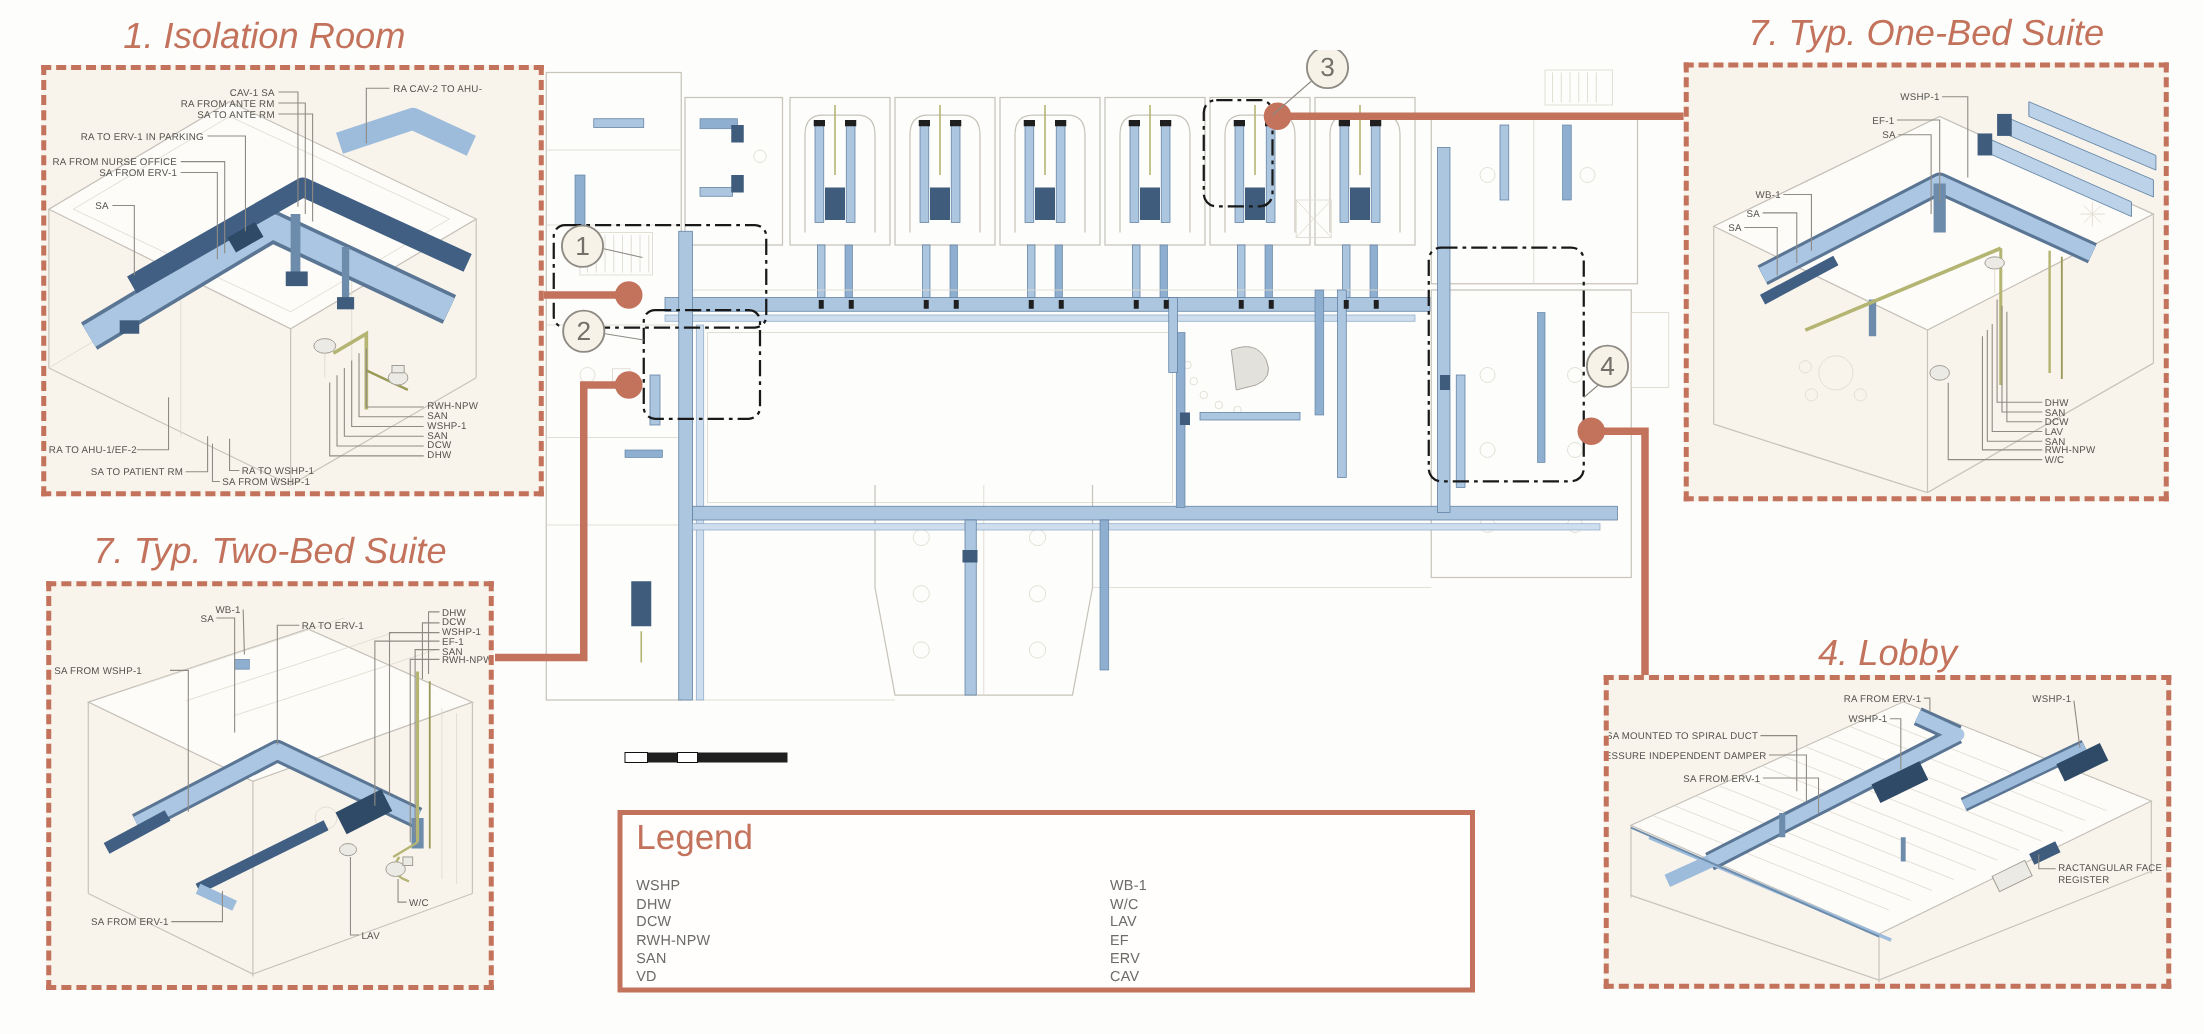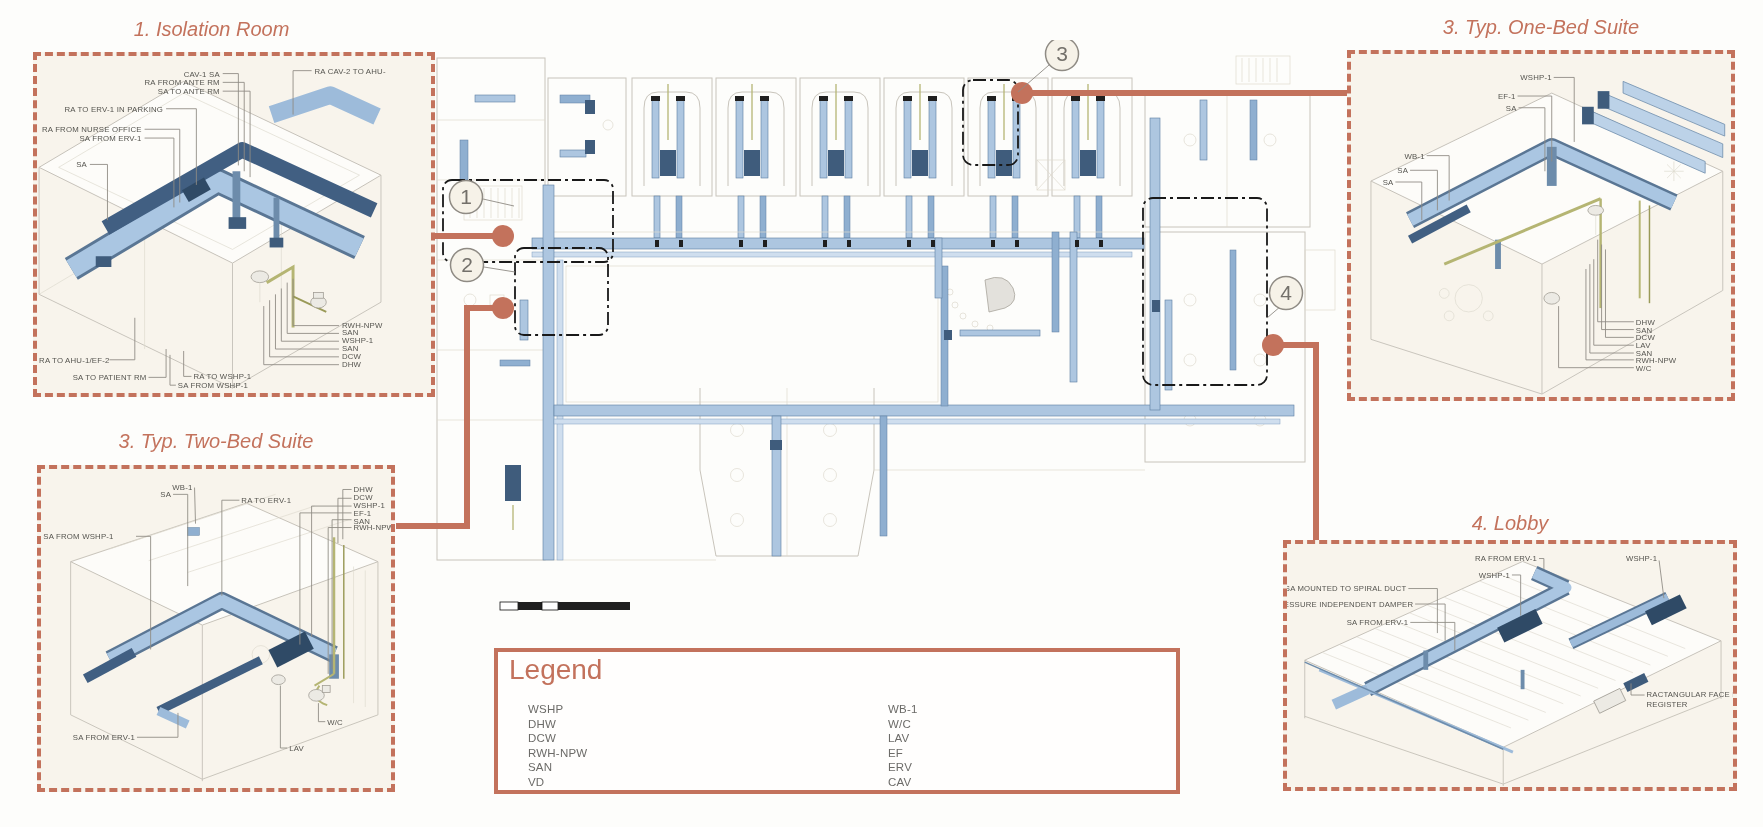--- a/index.html
+++ b/index.html
@@ -1,32 +1,32 @@
 <!DOCTYPE html>
 <html><head>
 <meta charset="utf-8">
 <style>
   html,body{margin:0;padding:0;background:#ffffff;}
   .stage{position:relative;width:1763px;height:827px;background:#fdfdfb;overflow:hidden;
          font-family:"Liberation Sans",sans-serif;}
   .panel{position:absolute;}
   .panel h2{margin:0;text-align:center;font-style:italic;font-weight:400;
-            color:#c3725c;font-size:20px;line-height:34px;white-space:nowrap;}
+            color:#c3725c;font-size:29px;line-height:34px;white-space:nowrap;}
   .panel .box{position:absolute;left:0;box-sizing:border-box;
               border:4px dashed #c3725c;background:#f8f4ec;}
   .panel .box svg{display:block;}
   
   .legend{position:absolute;left:494px;top:648px;width:686px;height:146px;
           box-sizing:border-box;border:4px solid #c3725c;background:#fffefd;}
   .legend h3{position:absolute;left:11px;top:2px;margin:0;font-weight:400;
              color:#c3725c;font-size:28px;}
   .legend .col{position:absolute;top:50px;font-size:11.5px;line-height:14.6px;
                color:#6c6b68;letter-spacing:.2px;}
   .legend .col div{white-space:nowrap;}
-  .c-abbr-l{left:11px;margin-left:19px;} .c-desc-l{left:94px;} .c-abbr-r{left:390px;} .c-desc-r{left:471px;}
+  .c-abbr-l{left:11px;} .c-desc-l{left:94px;} .c-abbr-r{left:390px;} .c-desc-r{left:471px;}
   
   .w{fill:none;stroke:#c8c4bb;stroke-width:1;}
   .w2{fill:none;stroke:#dedacf;stroke-width:.7;}
   .dl{fill:#adc6e0;stroke:#5d7ea0;stroke-width:.6;}
   .dm{fill:#8fafd0;stroke:#5d7ea0;stroke-width:.5;}
   .dp{fill:#cfdeee;stroke:#7f9fc0;stroke-width:.5;}
   .dn{fill:#3f5c7c;}
   .ol{stroke:#b5b573;stroke-width:1.3;fill:none;}
   .bk{fill:#1f1f1f;}
   .ld{stroke:#8f8b84;stroke-width:.9;fill:none;}
@@ -292,21 +292,21 @@
           <text x="2" y="314" class="lbl">RA TO AHU-1/EF-2</text>
           <text x="112" y="332" text-anchor="end" class="lbl">SA TO PATIENT RM</text>
           <text x="160" y="331" class="lbl">RA TO WSHP-1</text>
           <text x="144" y="340" class="lbl">SA FROM WSHP-1</text>
         </g>
       </svg>
     </div>
   </div>
 
   <div class="panel" style="left:37px;top:424px;width:358px;">
-    <h2>3. Typ. Two-Bed Suite</h2>
+    <h2>7. Typ. Two-Bed Suite</h2>
     <div class="box" style="top:41px;width:358px;height:327px;">
       <svg width="350" height="319" viewBox="0 0 358 327">
         <g>
           <polygon points="30,95 210,35 345,95 165,160" class="slab"></polygon>
           <line x1="70" y1="82" x2="240" y2="26" class="w2"></line>
           <line x1="110" y1="94" x2="280" y2="38" class="w2"></line>
           <line x1="150" y1="106" x2="315" y2="52" class="w2"></line>
           <line x1="30" y1="95" x2="30" y2="252" class="w"></line>
           <line x1="345" y1="95" x2="345" y2="252" class="w"></line>
           <line x1="165" y1="160" x2="165" y2="320" class="w"></line>
@@ -358,21 +358,21 @@
           <text x="2" y="72" class="lbl">SA FROM WSHP-1</text>
           <text x="96" y="278" text-anchor="end" class="lbl">SA FROM ERV-1</text>
           <text x="254" y="289" class="lbl">LAV</text>
           <text x="293" y="262" class="lbl">W/C</text>
         </g>
       </svg>
     </div>
   </div>
 
   <div class="panel" style="left:1347px;top:10px;width:388px;">
-    <h2>3. Typ. One-Bed Suite</h2>
+    <h2>7. Typ. One-Bed Suite</h2>
     <div class="box" style="top:40px;width:388px;height:351px;">
       <svg width="380" height="343" viewBox="0 0 388 351">
         <g>
           <polygon points="20,130 205,40 380,120 195,215" class="slab"></polygon>
           <polygon points="258,40 380,92 380,106 258,54" style="fill:#bcd2e8;stroke:#6d8cab;stroke-width:.8"></polygon>
           <polygon points="278,28 382,72 382,84 278,40" style="fill:#bcd2e8;stroke:#6d8cab;stroke-width:.8"></polygon>
           <polygon points="240,56 362,110 362,122 240,68" style="fill:#bcd2e8;stroke:#6d8cab;stroke-width:.8"></polygon>
           <rect x="252" y="38" width="12" height="18" class="dn"></rect>
           <rect x="236" y="54" width="12" height="18" class="dn"></rect>
           <line x1="20" y1="130" x2="20" y2="292" class="w"></line>

